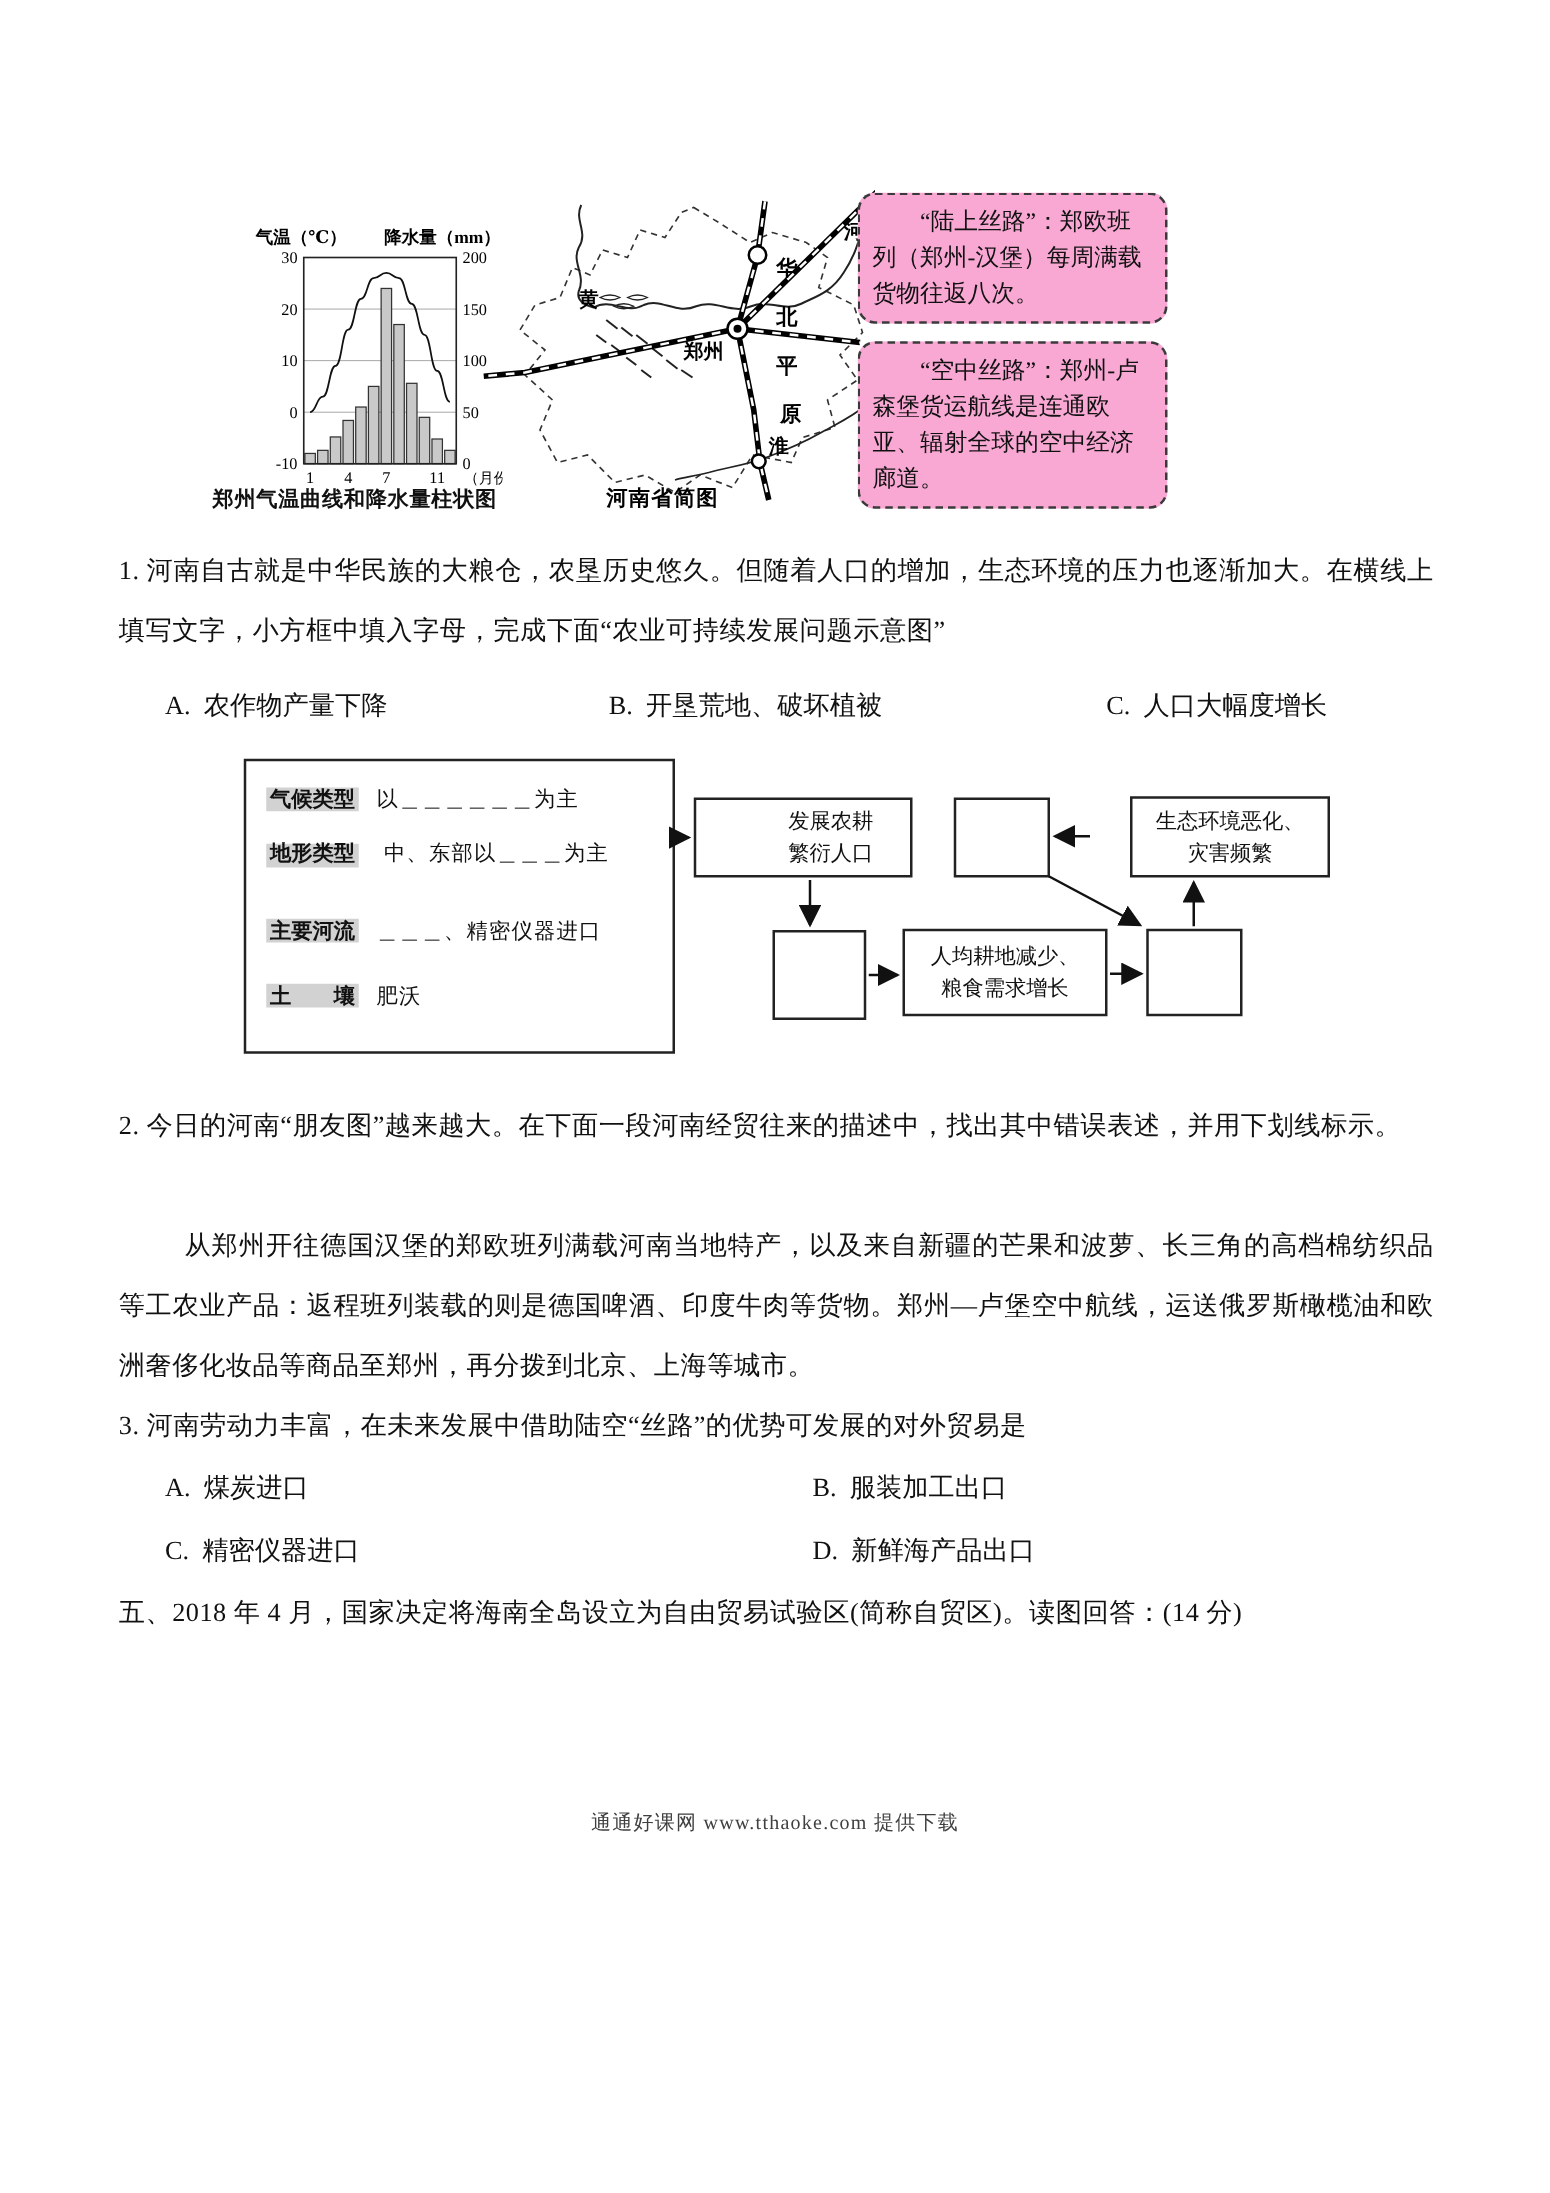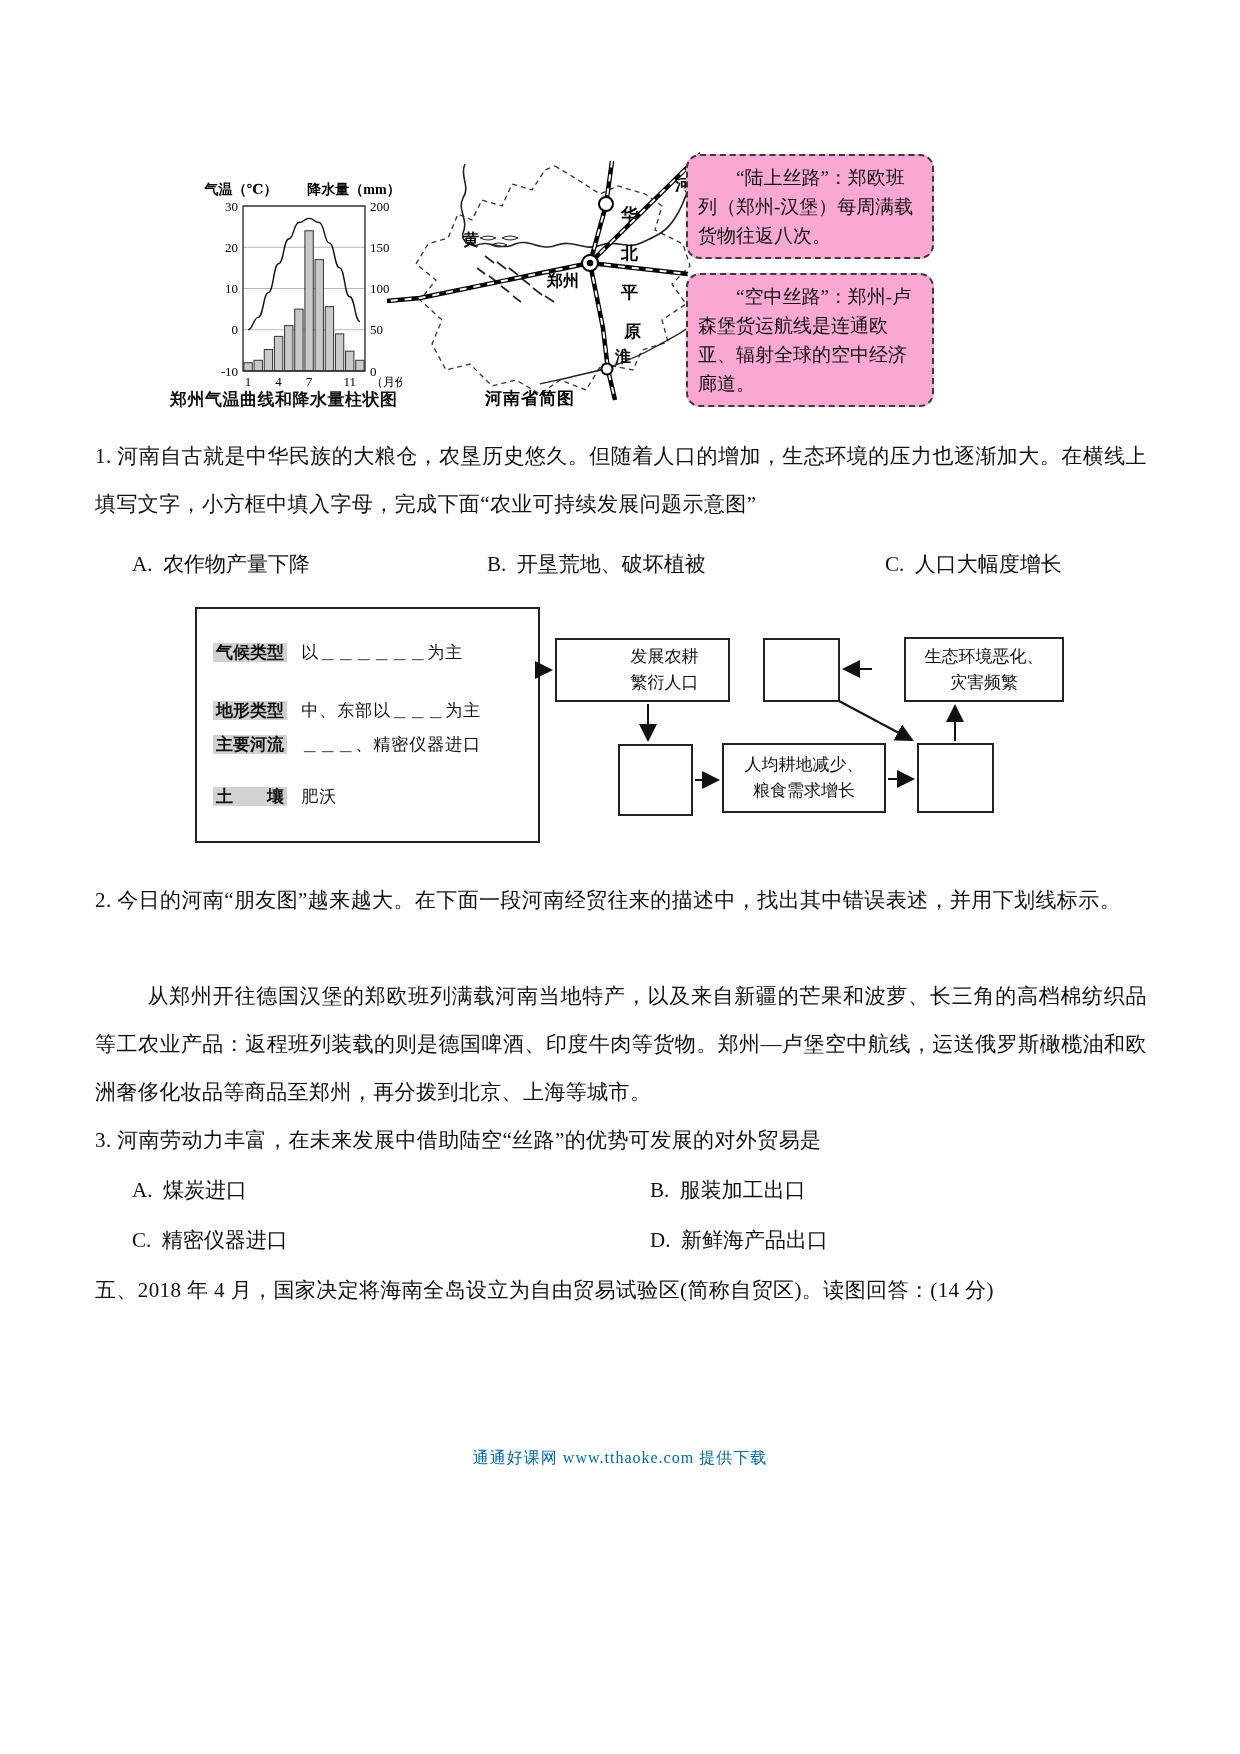--- a/index.html
+++ b/index.html
@@ -35,21 +35,21 @@
   .info-row{position:absolute;left:16px;font-size:17px;white-space:nowrap;}
   .info-label{font-weight:bold;background:#d2d2d2;padding:0 3px;}
   .info-value{margin-left:10px;letter-spacing:1px;}
   #fc-develop{left:555px;top:48px;width:175px;height:64px;padding-left:44px;}
   #fc-topmid{left:763px;top:48px;width:77px;height:64px;}
   #fc-eco{left:904px;top:47px;width:160px;height:65px;}
   #fc-bottomleft{left:618px;top:154px;width:75px;height:72px;}
   #fc-grain{left:722px;top:153px;width:164px;height:70px;}
   #fc-bottomright{left:917px;top:153px;width:77px;height:70px;}
   
-  #footer{left:0;top:1448px;width:1240px;text-align:center;font-size:16px;color:#0369a1;letter-spacing:1px;}
+  #footer{left:0;top:1448px;width:1240px;text-align:center;font-size:16px;color:#404040;letter-spacing:1px;}
   svg text{font-family:"Liberation Serif","DejaVu Serif",serif;}
 </style>
 </head>
 <body>
 
 <div class="abs" id="climate-chart">
   <svg id="climate-svg" width="224" height="248" viewBox="0 0 224 248">
       <line x1="65" y1="60" x2="187" y2="60" stroke="#9a9a9a" stroke-width="0.7"></line>
       <text x="60" y="64.5" text-anchor="end" font-size="13">30</text>
       <text x="192" y="64.5" font-size="13">200</text>
@@ -173,25 +173,25 @@
     <span>开垦荒地、破坏植被</span>
   </span>
   <span class="abs" style="left:790px;">
     <span>C.</span>&nbsp;
     <span>人口大幅度增长</span>
   </span>
 </div>
 
 <div class="abs" id="flowchart">
   <div class="fc-box" id="fc-bigbox">
-    <div class="info-row" style="top:32px;">
+    <div class="info-row" style="top:19px;">
       <span class="info-label">气候类型</span>
       <span class="info-value">以＿＿＿＿＿＿为主</span>
     </div>
-    <div class="info-row" style="top:90px;">
+    <div class="info-row" style="top:62px;font-family:Liberation Mono, monospace;">
       <span class="info-label">地形类型</span>
       <span class="info-value">中、东部以＿＿＿为主</span>
     </div>
     <div class="info-row" style="top:124px;">
       <span class="info-label">主要河流</span>
       <span class="info-value">＿＿＿、精密仪器进口</span>
     </div>
     <div class="info-row" style="top:176px;">
       <span class="info-label">土　　壤</span>
       <span class="info-value">肥沃</span>

